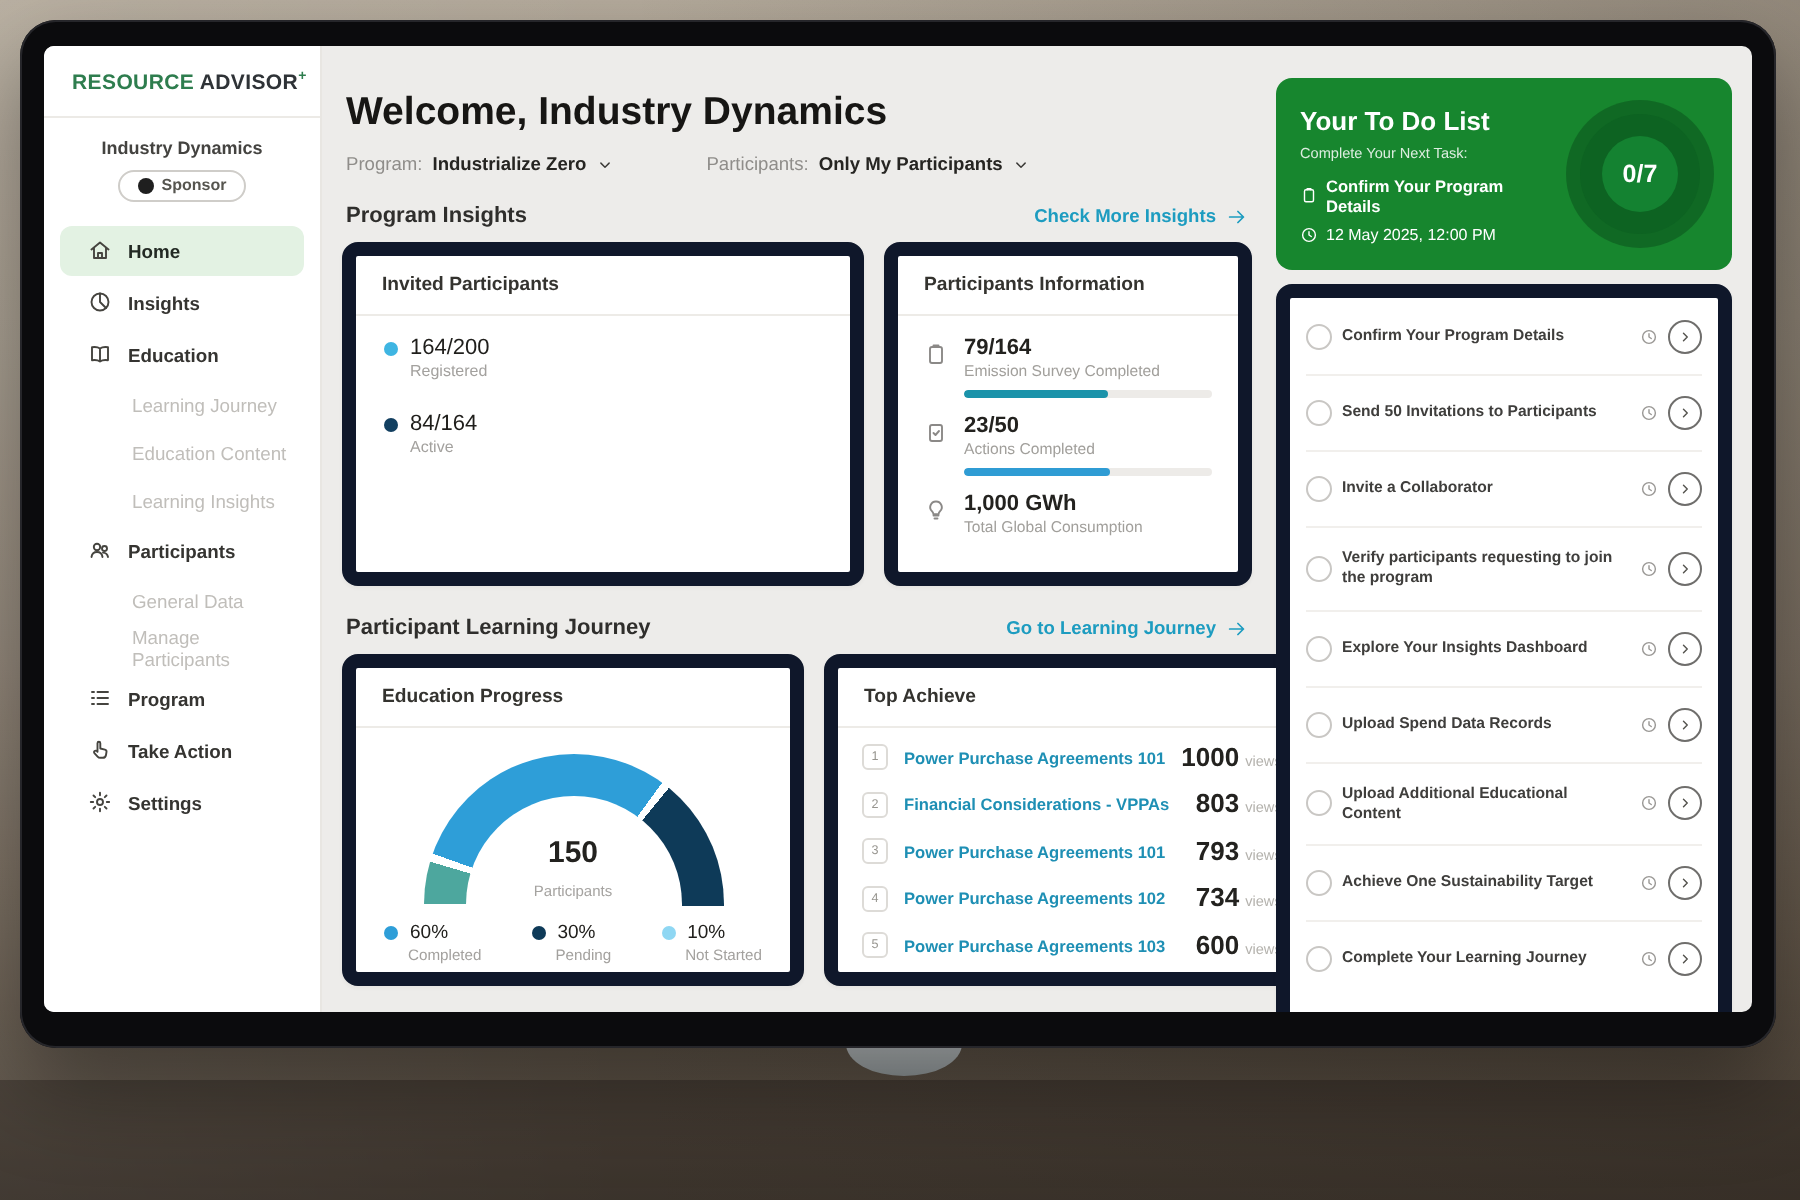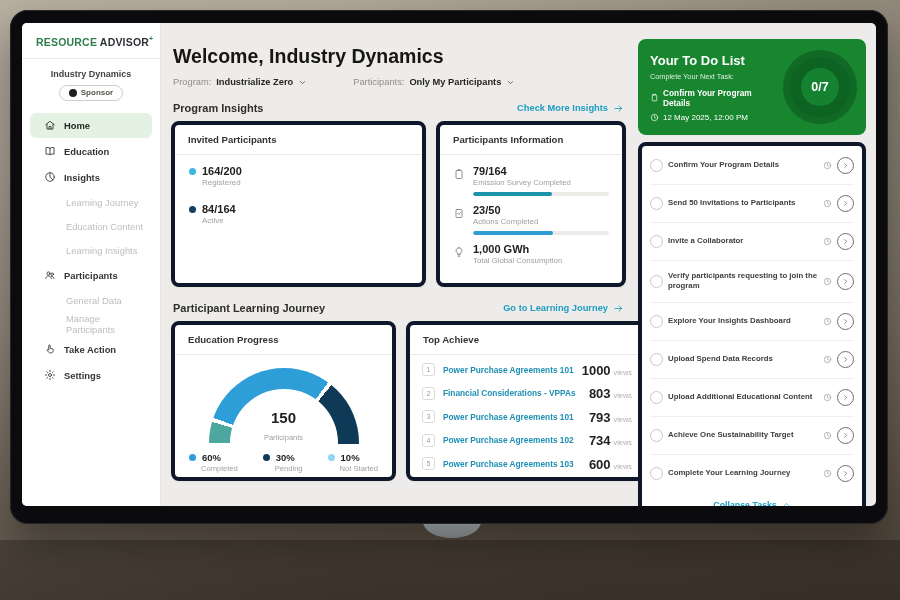--- a/index.html
+++ b/index.html
@@ -40,21 +40,21 @@
   .main{flex:1;min-width:0;padding:20px 10px 0 10px;}
   .page-title{font-size:19.5px;font-weight:800;color:#171614;margin:2px 0 0 2px;}
   .filters{display:flex;gap:46px;margin:9px 0 0 2px;font-size:9.3px;align-items:center;}
   .filter{display:flex;align-items:center;cursor:pointer;}
   .f-label{color:#8f8d8a;margin-right:5px;}
   .f-value{color:#262522;font-weight:700;}
   .filter .ic{margin-left:5px;color:#3c3b38;}
   .sec-head{display:flex;justify-content:space-between;align-items:center;margin:15px 2px 7px;}
   .sec-title{font-size:11px;font-weight:800;color:#2f2e2c;margin:0;}
   .sec-link{display:flex;align-items:center;gap:5px;color:#1d9cc0;font-size:9.3px;font-weight:700;cursor:pointer;text-decoration:none;}
-  .card{background:#fff;border:4px solid #0f172a;border-radius:8px;box-shadow:0 1px 2px rgba(60,55,45,.05);}
+  .card{background:#fff;border:7px solid #0f172a;border-radius:8px;box-shadow:0 1px 2px rgba(60,55,45,.05);}
   .card-title{font-size:9.6px;font-weight:800;color:#34332f;padding:9px 13px;border-bottom:1px solid #edebe7;}
   .card-row{display:flex;gap:10px;}
   .card-invited{width:247px;flex:none;height:158px;}
   .card-info{flex:1;height:158px;}
   .card-edu{width:217px;flex:none;height:152px;}
   .card-lessons{flex:1;height:152px;}
 
   
   .invited-body{display:flex;align-items:center;gap:18px;padding:10px 14px;}
   .donut{position:relative;width:104px;height:104px;flex:none;}
@@ -62,21 +62,21 @@
   .hole-outer{position:absolute;inset:13px;border-radius:50%;background:#fff;}
   .ring-inner{position:absolute;inset:18px;border-radius:50%;}
   .hole-inner{position:absolute;inset:28px;border-radius:50%;background:#fff;}
   .donut-center{position:absolute;inset:26px;display:flex;flex-direction:column;align-items:center;justify-content:center;text-align:center;}
   .donut-center b{font-size:9.5px;color:#23221f;}
   .donut-center span{font-size:6px;color:#9e9c99;line-height:1.2;width:42px;}
   .leg-item{margin-bottom:16px;}
   .leg-item:last-child{margin-bottom:0;}
   .leg-top{display:flex;align-items:center;gap:6px;}
   .leg-dot{width:7px;height:7px;border-radius:50%;flex:none;}
-  .leg-val{font-size:11px;font-weight:700;color:#1f1e1b;}
+  .leg-val{font-size:11px;font-weight:400;color:#1f1e1b;}
   .leg-lab{margin-left:13px;font-size:8px;color:#a3a19e;margin-top:1px;}
 
   
   .info-body{padding:10px 13px 4px;}
   .info-row{display:flex;gap:8px;margin-bottom:8px;}
   .info-row .ic{color:#8b8987;margin-top:3px;}
   .info-content{flex:1;}
   .info-val{font-size:11px;font-weight:800;color:#23221f;}
   .info-lab{font-size:7.8px;color:#a19f9b;margin:1px 0 5px;}
   .bar-track{height:4px;border-radius:2px;background:#edebe8;overflow:hidden;}
@@ -148,33 +148,33 @@
               <span class="ic ic12">
                 <svg viewBox="0 0 24 24">
                   <path d="M3.5 11.5 12 4.5l8.5 7M6 9.8V20h12V9.8M10 20v-5h4v5"></path>
                 </svg>
               </span>
               <span class="side-label">Home</span>
             </div>
             <div class="side-item">
               <span class="ic ic12">
                 <svg viewBox="0 0 24 24">
-                  <path d="M12 6.5C10 5 7 4.8 4 5.2v13c3-.4 6-.2 8 1.3 2-1.5 5-1.7 8-1.3v-13c-3-.4-6-.2-8 1.3zM12 6.5v13"></path>
-                </svg>
-              </span>
-              <span class="side-label">Education</span>
+                  <circle cx="12" cy="12" r="8.5"></circle>
+                  <path d="M12 3.5V12l6 6"></path>
+                </svg>
+              </span>
+              <span class="side-label">Insights</span>
             </div>
             <div class="side-item">
               <span class="ic ic12">
                 <svg viewBox="0 0 24 24">
-                  <circle cx="12" cy="12" r="8.5"></circle>
-                  <path d="M12 3.5V12l6 6"></path>
-                </svg>
-              </span>
-              <span class="side-label">Insights</span>
+                  <path d="M12 6.5C10 5 7 4.8 4 5.2v13c3-.4 6-.2 8 1.3 2-1.5 5-1.7 8-1.3v-13c-3-.4-6-.2-8 1.3zM12 6.5v13"></path>
+                </svg>
+              </span>
+              <span class="side-label">Education</span>
             </div>
             <div class="side-item sub">
               <span class="side-label">Learning Journey</span>
             </div>
             <div class="side-item sub">
               <span class="side-label">Education Content</span>
             </div>
             <div class="side-item sub">
               <span class="side-label">Learning Insights</span>
             </div>
@@ -186,20 +186,28 @@
                   <path d="M3.5 19c.5-3.5 2.5-5 5.5-5s5 1.5 5.5 5M15 14.6c2.5.2 4.5 1.4 5 4.4"></path>
                 </svg>
               </span>
               <span class="side-label">Participants</span>
             </div>
             <div class="side-item sub">
               <span class="side-label">General Data</span>
             </div>
             <div class="side-item sub">
               <span class="side-label">Manage Participants</span>
+            </div>
+            <div class="side-item">
+              <span class="ic ic12">
+                <svg viewBox="0 0 24 24">
+                  <path d="M4 6h2M4 12h2M4 18h2M9.5 6H20M9.5 12H20M9.5 18H20"></path>
+                </svg>
+              </span>
+              <span class="side-label">Program</span>
             </div>
             <div class="side-item">
               <span class="ic ic12">
                 <svg viewBox="0 0 24 24">
                   <path d="M9.5 12V5.2a1.4 1.4 0 0 1 2.8 0v5.3l4.6 1.1c1.1.3 1.8 1.2 1.6 2.3l-.5 3.1c-.3 1.7-1.6 2.8-3.3 2.8h-2.4c-1 0-2-.4-2.7-1.2l-3-3.3c-.6-.7-.6-1.7.1-2.3.7-.6 1.7-.5 2.3.2l.5.6z"></path>
                 </svg>
               </span>
               <span class="side-label">Take Action</span>
             </div>
             <div class="side-item">

